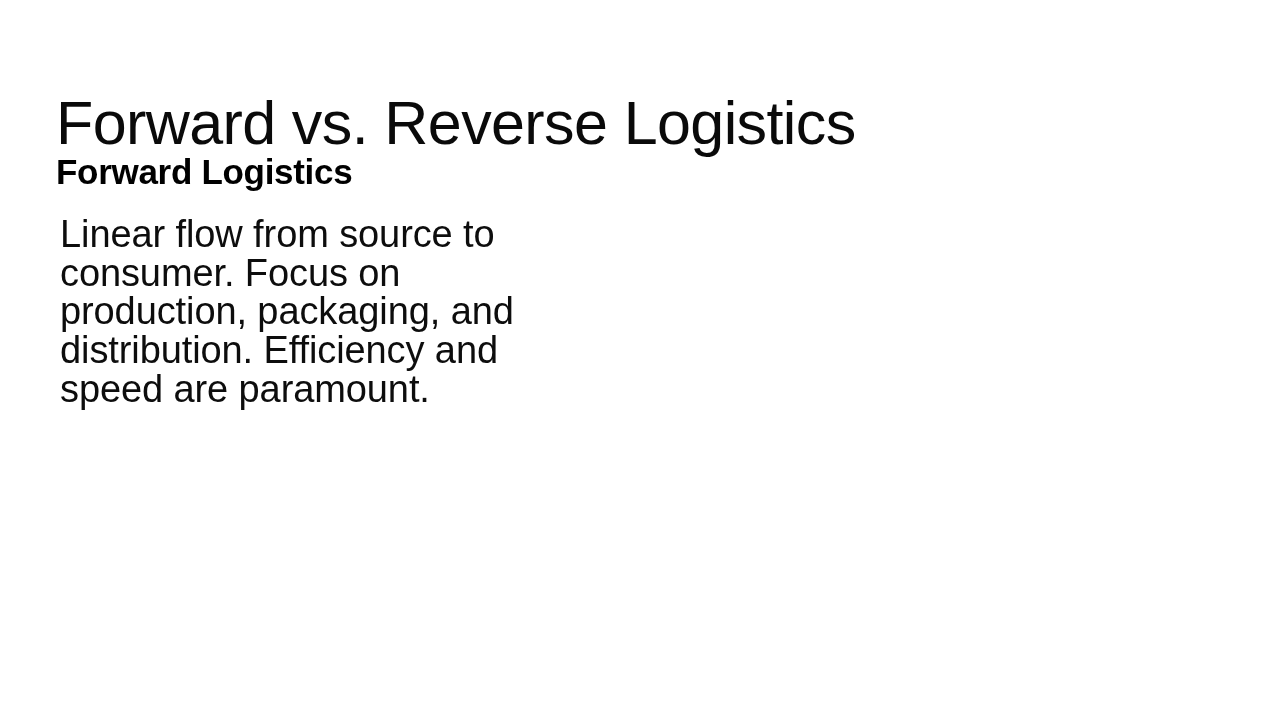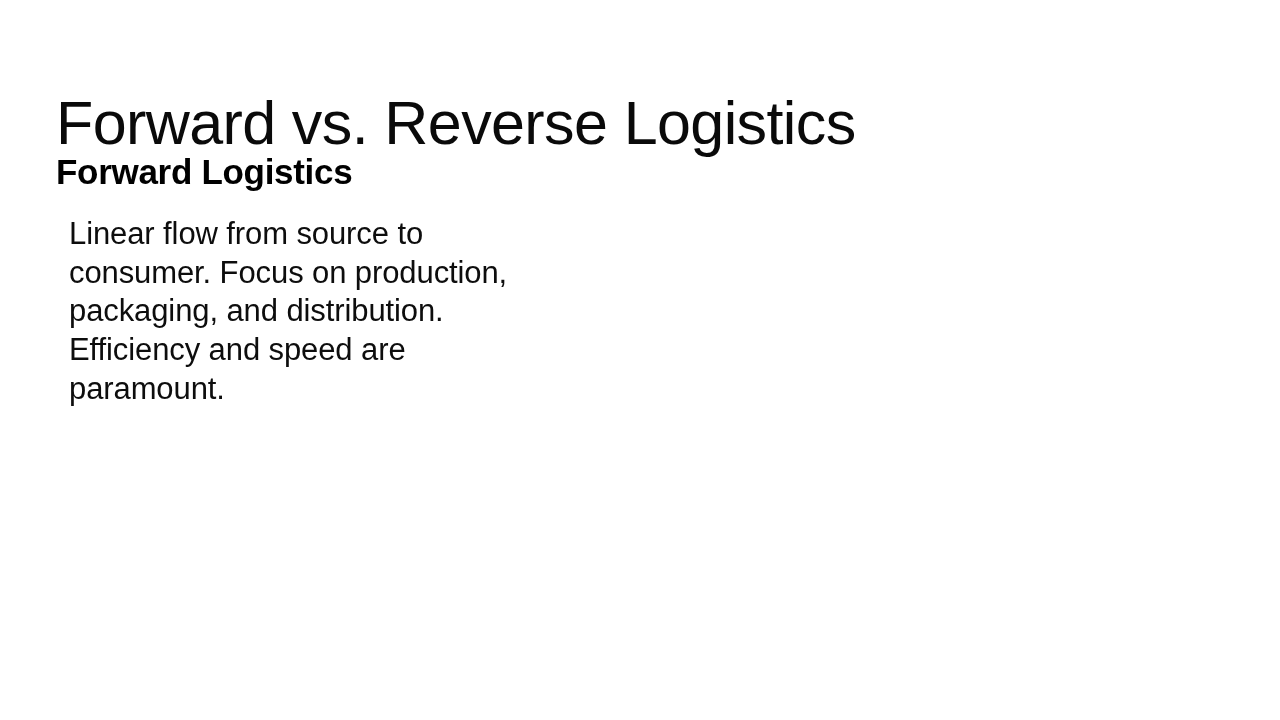--- a/index.html
+++ b/index.html
@@ -61,26 +61,26 @@
     font-size: 35px;
     font-weight: 700;
     line-height: 1.12;
     letter-spacing: -0.3px;
     color: #000000;
     margin: 0 0 24px 0;
     white-space: nowrap;
   }
 
   .column-body {
-    font-size: 31px;
+    font-size: 38px;
     font-weight: 400;
     line-height: 38.6px;
     letter-spacing: -0.1px;
     color: #0d0d0d;
-    margin: 13px;
+    margin: 4px;
   }
 </style>
 </head>
 <body>
 
 <div class="slide">
 
   <h1 class="slide-title">Forward vs. Reverse Logistics</h1>
 
   <div class="columns">

